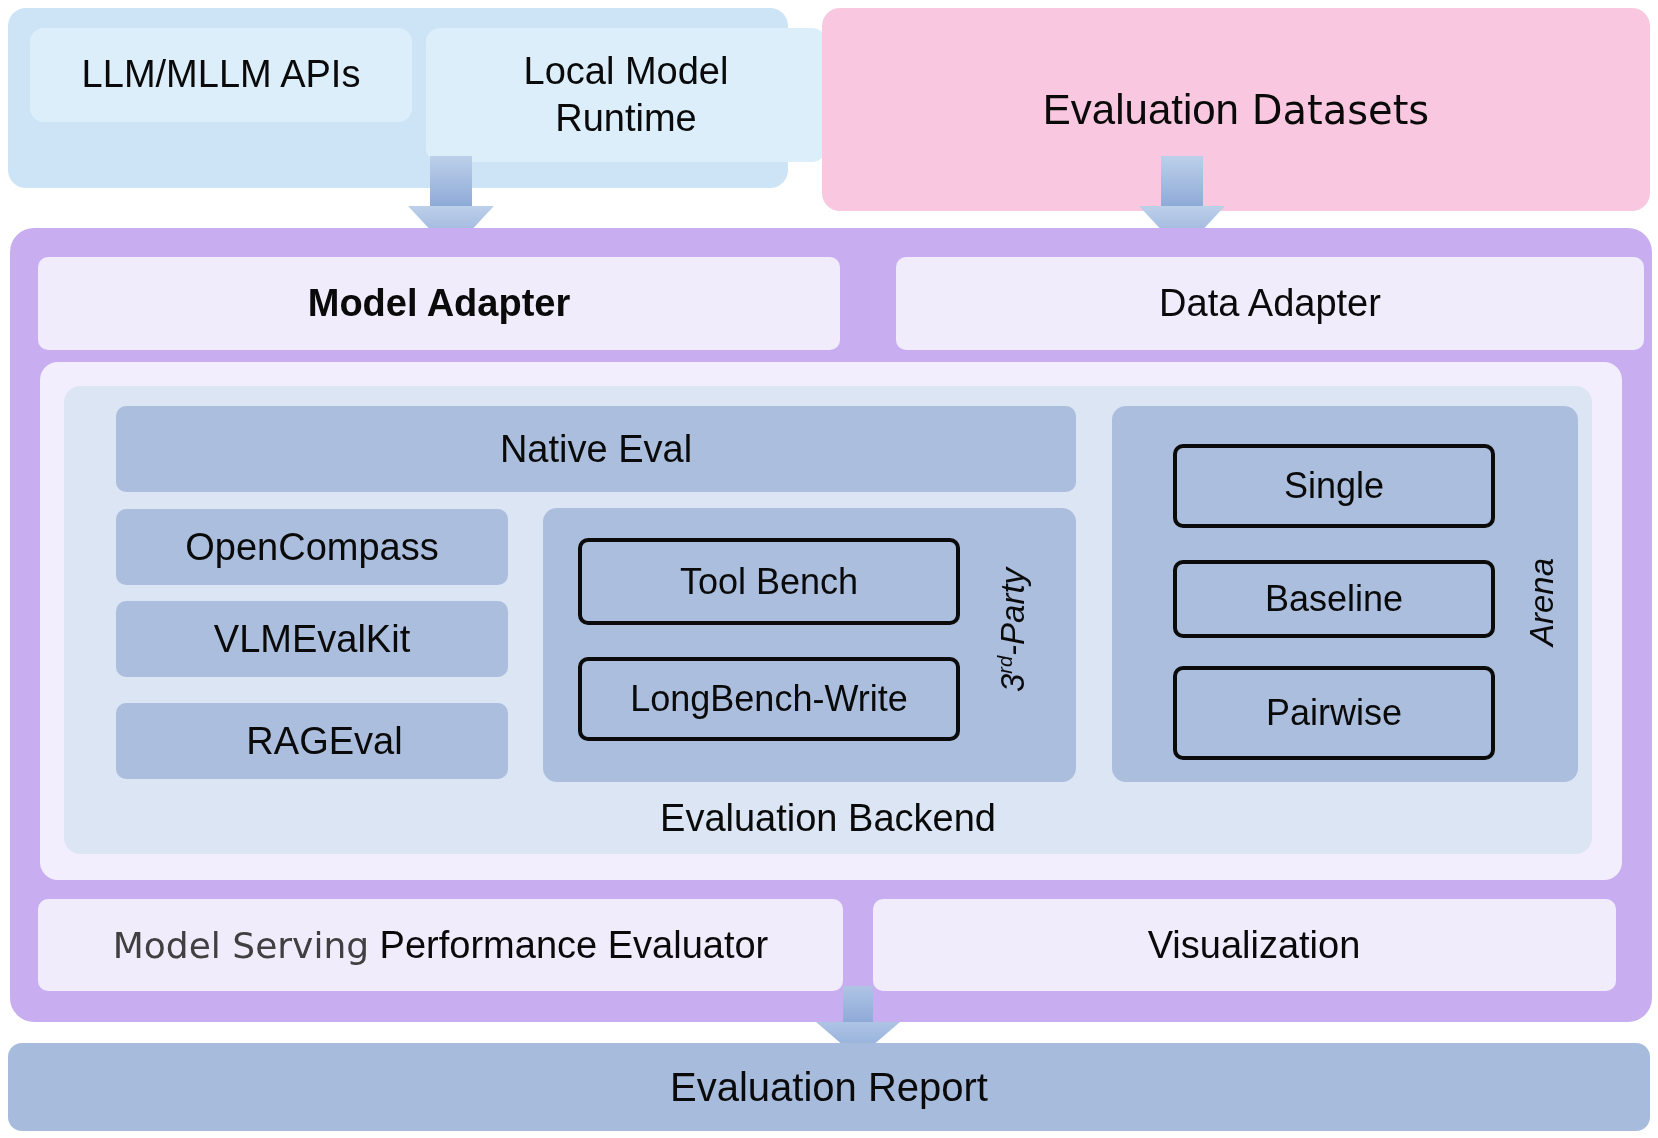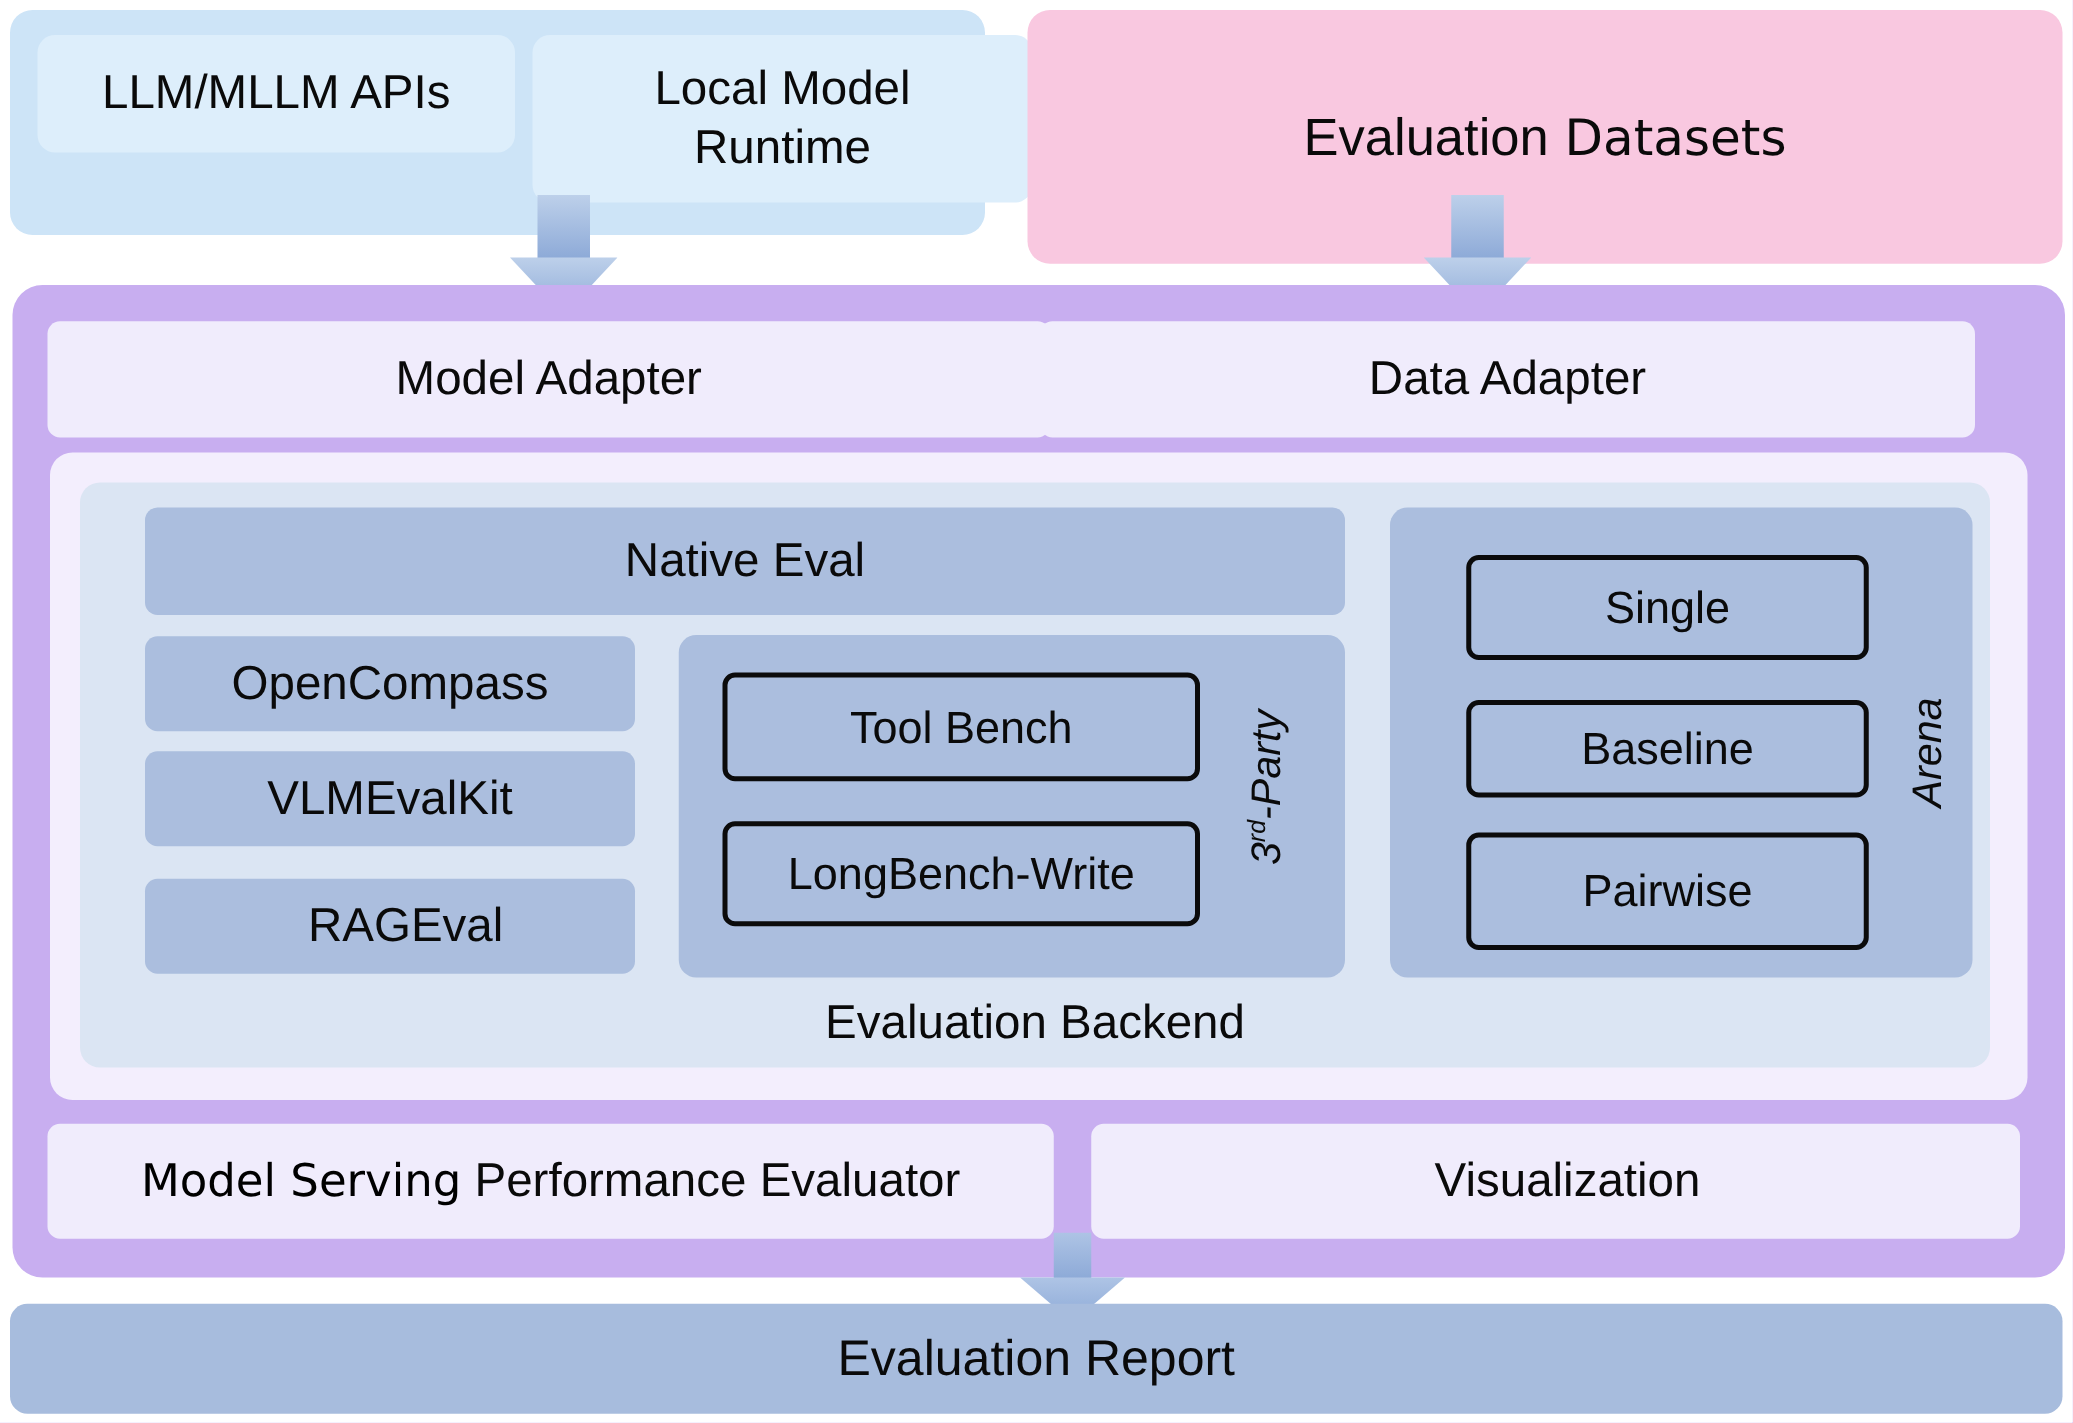--- a/index.html
+++ b/index.html
@@ -17,21 +17,21 @@
   .lavender{background:#f0ecfc;border-radius:10px;font-size:38px;}
   .wrapper{background:#f3eefd;border-radius:18px;}
   .backend{background:#dbe5f3;border-radius:16px;}
   .mblue{background:#abbede;border-radius:10px;font-size:38px;}
   .panel{background:#abbede;border-radius:14px;}
   .outlined{border:4px solid #0b0b0b;border-radius:10px;font-size:36px;background:transparent;}
   .rot{transform:rotate(-90deg);transform-origin:center center;font-style:italic;font-size:33px;white-space:nowrap;}
   .rot sup{font-size:20px;}
   .backend-label{font-size:38px;}
   .report-band{background:#a7bcdd;border-radius:14px;font-size:40px;}
-  .gray-part{color:#000000;font-family:"DejaVu Sans", sans-serif;font-size:36px;}
+  .gray-part{color:#404040;font-family:"DejaVu Sans", sans-serif;font-size:36px;}
   .arrow-svg{position:absolute;}
 </style>
 </head>
 <body>
 
 <div class="canvas">
 
   <div class="abs blue-container" style="left:8px;top:8px;width:780px;height:180px;"></div>
   <div class="abs inner-blue label" style="left:30px;top:28px;width:382px;height:94px;">
     <span>LLM/MLLM APIs</span>
@@ -61,24 +61,24 @@
         <stop offset="0" stop-color="#bdd0ea"></stop>
           <stop offset="1" stop-color="#8ca9d7"></stop>
       </linearGradient>
     </defs>
     <rect x="22" y="0" width="42" height="52" fill="url(#ag2)"></rect>
     <polygon points="0,50 86,50 43,96" fill="url(#ag2)"></polygon>
   </svg>
 
   <div class="abs purple" style="left:10px;top:228px;width:1642px;height:794px;"></div>
 
-  <div class="abs lavender label" style="left:38px;top:257px;width:802px;height:93px;">
+  <div class="abs lavender label" style="left:38px;top:257px;width:802px;height:93px;font-weight:bold;">
     <span>Model Adapter</span>
   </div>
-  <div class="abs lavender label" style="left:832px;top:257px;width:748px;height:93px;">
+  <div class="abs lavender label" style="left:896px;top:257px;width:748px;height:93px;">
     <span>Data Adapter</span>
   </div>
 
   <div class="abs wrapper" style="left:40px;top:362px;width:1582px;height:518px;"></div>
   <div class="abs backend" style="left:64px;top:386px;width:1528px;height:468px;"></div>
   <div class="abs backend-label label" style="left:64px;top:790px;width:1528px;height:56px;">
     <span>Evaluation Backend</span>
   </div>
 
   <div class="abs mblue label" style="left:116px;top:406px;width:960px;height:86px;">

